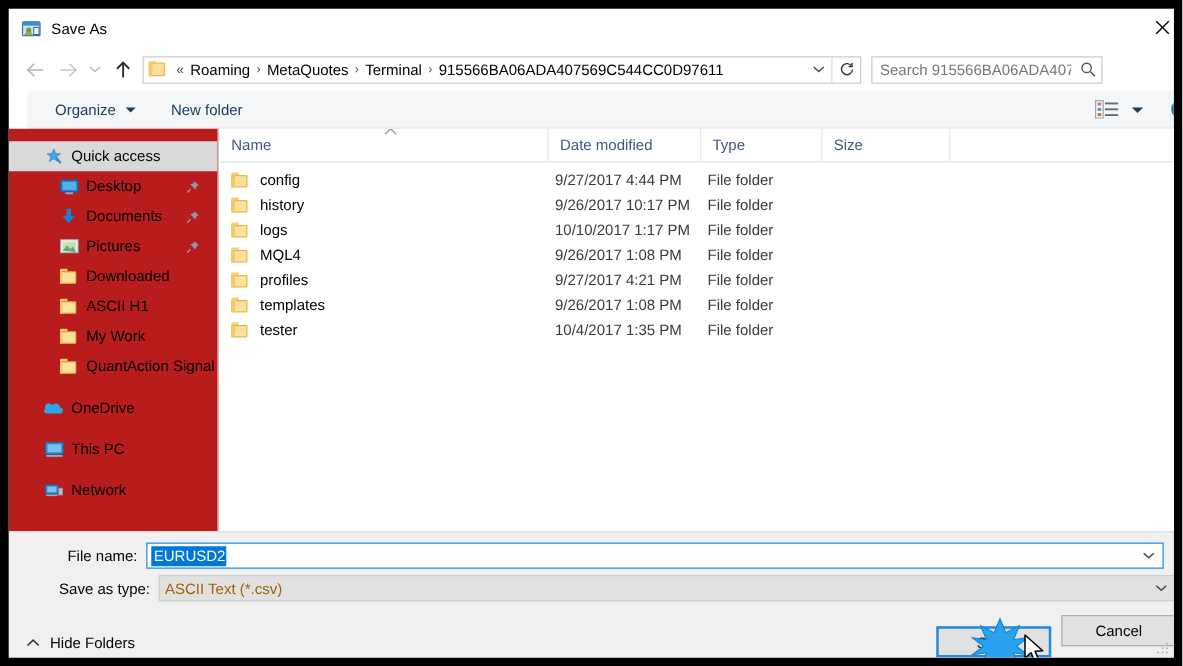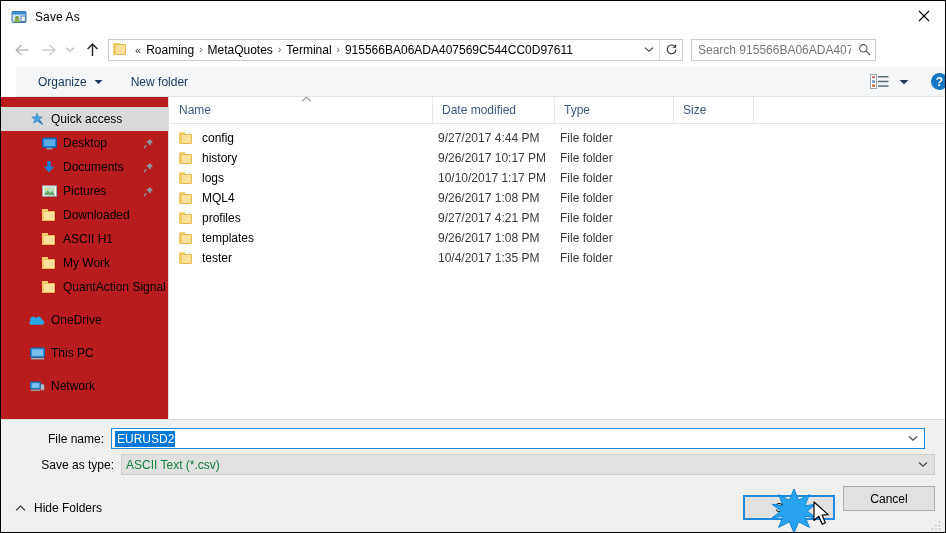--- a/index.html
+++ b/index.html
@@ -9,21 +9,21 @@
   }
   body {
     font-family: "Liberation Sans", sans-serif;
     -webkit-font-smoothing: antialiased;
   }
   #dialog {
     position: relative;
     width: 946px;
     height: 533px;
     background: #ffffff;
-    border: 1px solid #000000;
+    border: 7px solid #000000;
     box-sizing: border-box;
     overflow: hidden;
   }
 
   
   .titlebar {
     position: absolute;
     left: 0; top: 0;
     width: 946px; height: 31px;
     background: #ffffff;
@@ -376,21 +376,21 @@
     background: #ffffff;
   }
   .combo.savetype {
     width: 814px;
     border: 1px solid #cfcfcf;
     background: #e1e1e1;
   }
   .combo .val {
     font-size: 12px;
     padding-left: 4px;
-    color: #15803d;
+    color: #a16207;
     white-space: nowrap;
   }
   .combo.filename .val {
     background: #0078d7;
     color: #ffffff;
     padding: 1px 1px 1px 2px;
     margin-left: 3px;
   }
   .combo .drop {
     position: absolute;
@@ -728,21 +728,21 @@
                 <path d="M1 5.4 5.5 1.1 10 5.4" fill="none" stroke="#8f9aa6" stroke-width="1.1"></path>
               </svg>
           </span>
         </div>
         <div class="col-h" style="left:262px; width:122px;">
           <span>Date modified</span>
         </div>
         <div class="col-h" style="left:384px; width:119px;">
           <span>Type</span>
         </div>
-        <div class="col-h" style="left:503px; width:80px;">
+        <div class="col-h" style="left:481px; width:80px;">
           <span>Size</span>
         </div>
         <div class="col-h" style="left:583px; width:194px;"></div>
       </div>
 
       <div style="padding-top:4px;">
         <div class="row">
           <span class="cell-name">
             <span class="folder">
                 <span class="tab"></span>

